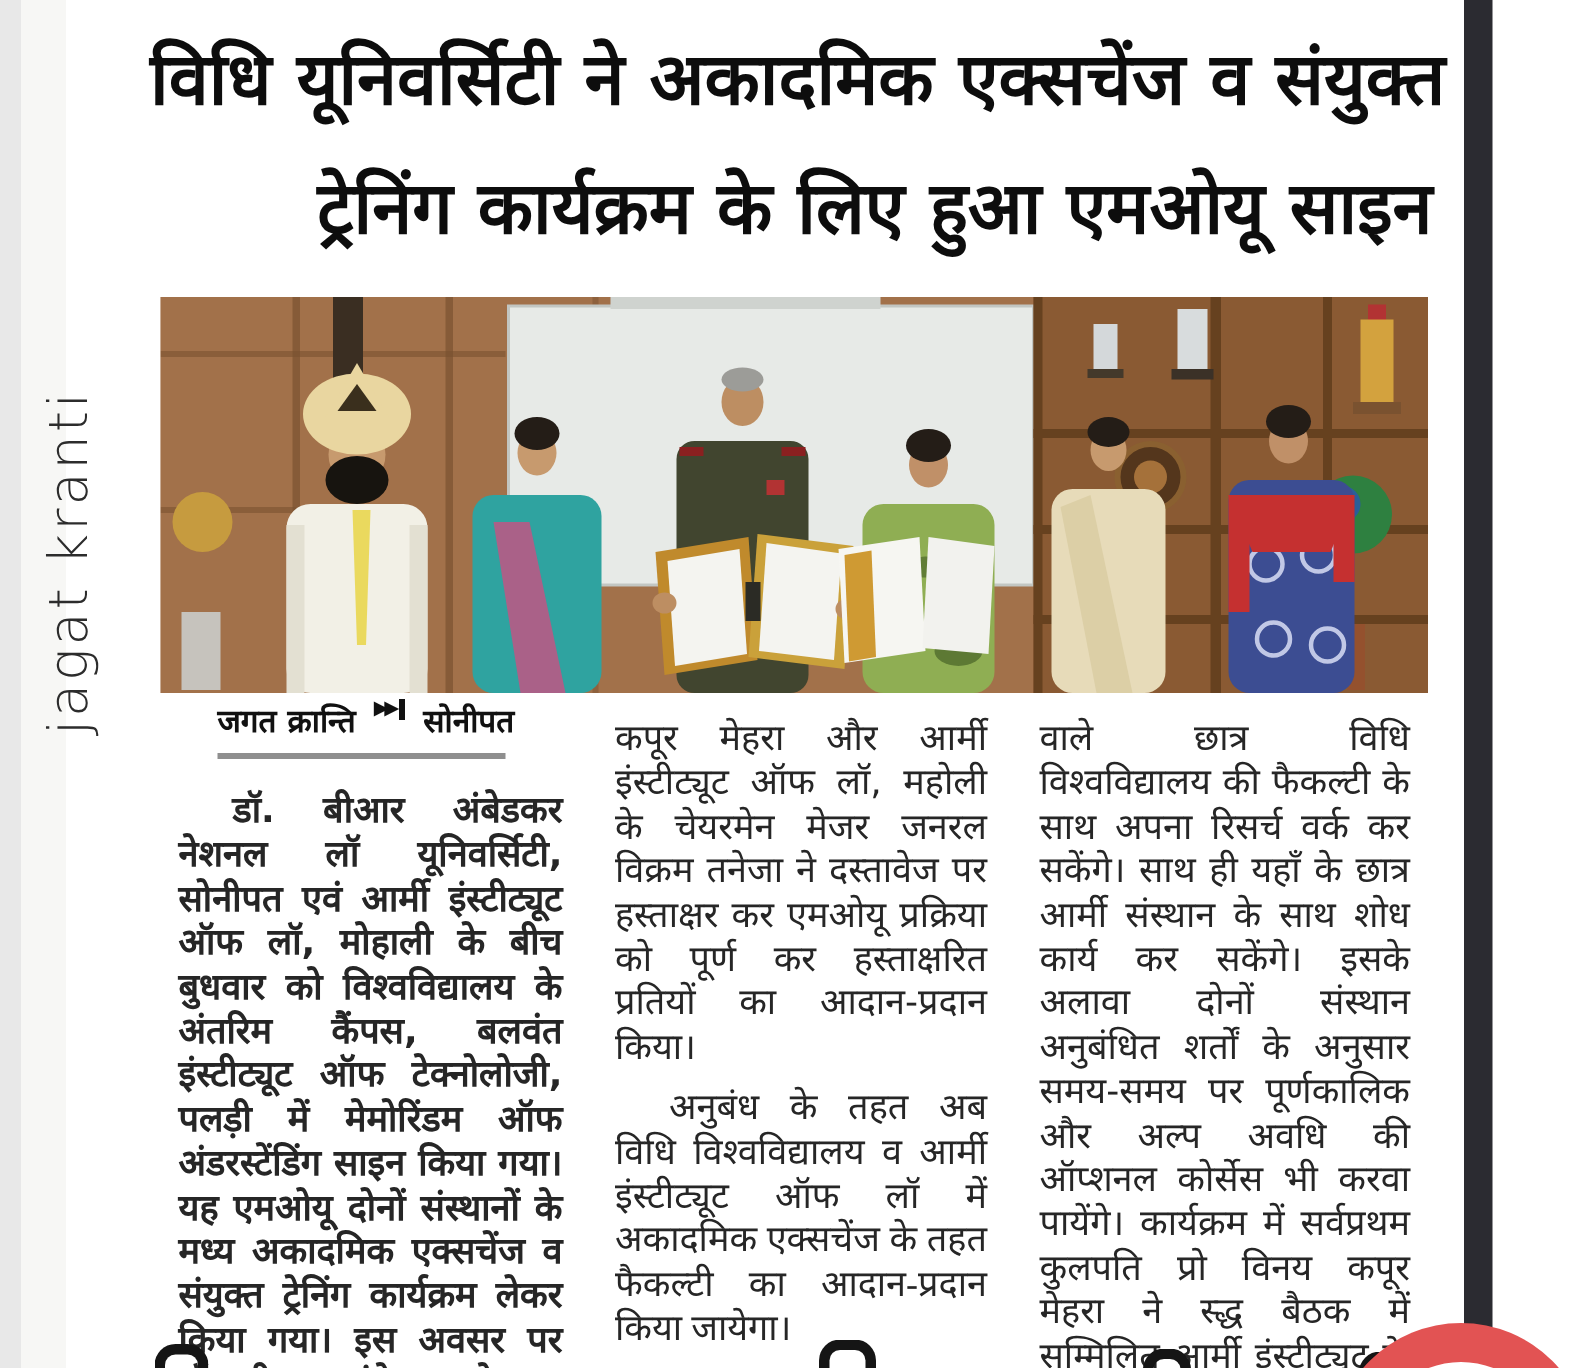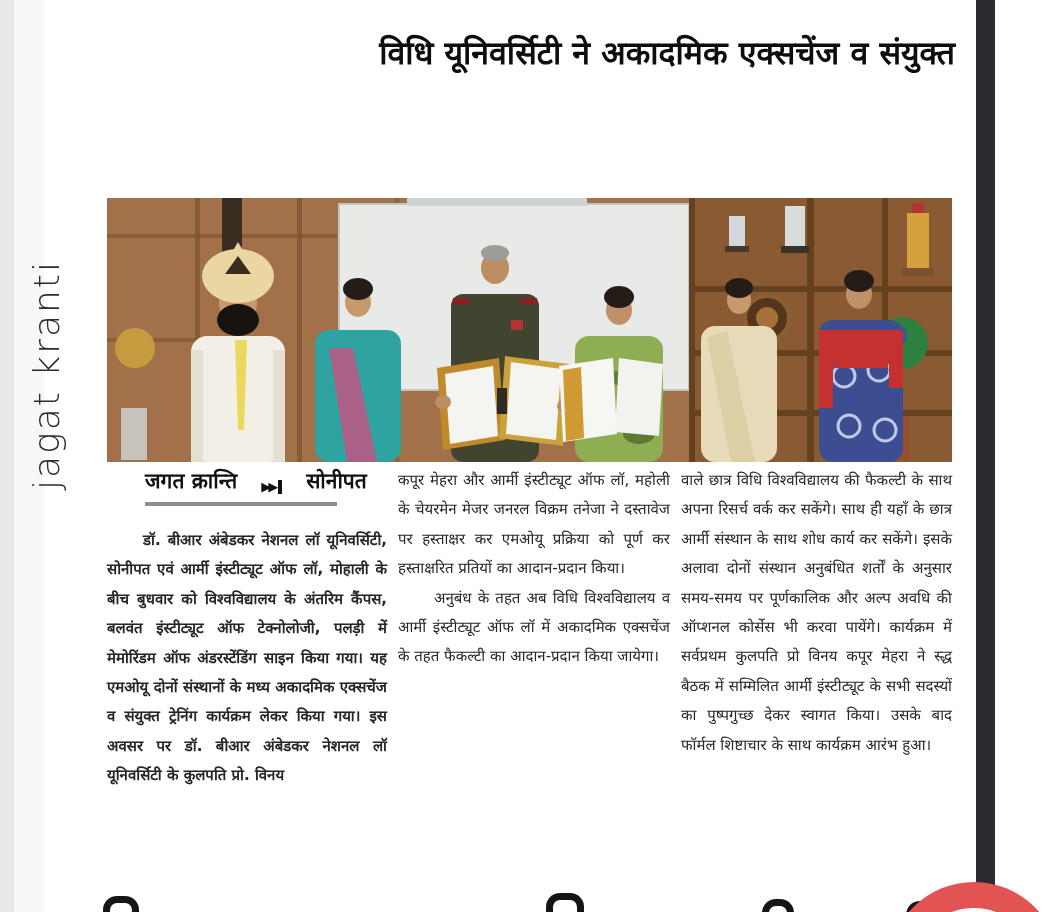--- a/index.html
+++ b/index.html
@@ -14,39 +14,39 @@
   .side-label{position:absolute;left:26px;top:170px;height:320px;
               writing-mode:vertical-rl;transform:rotate(180deg);
               font-size:36px;font-weight:200;color:#2c2c2c;letter-spacing:2px;
               display:flex;align-items:center;}
 
   
   .scan-bar{position:absolute;left:976px;top:0;width:19px;height:890px;background:#2b2b31;z-index:4;}
 
   
   .headline{position:absolute;left:100px;top:10px;width:855px;text-align:right;
-            font-weight:700;color:#0d0d0d;font-size:32px;line-height:86px;white-space:nowrap;}
+            font-weight:700;color:#0d0d0d;font-size:48px;line-height:86px;white-space:nowrap;}
 
   
   .photo{position:absolute;left:107px;top:198px;width:845px;height:264px;overflow:hidden;
          background:#a2714a;}
   .photo svg{display:block;width:100%;height:100%;}
 
   
   .article{position:absolute;left:107px;top:466px;width:845px;
            display:grid;grid-template-columns:280px 272px 271px;column-gap:11px;}
-  .byline-row{display:flex;align-items:flex-end;gap:24px;margin-left:38px;
+  .byline-row{display:flex;align-items:flex-start;gap:12px;margin-left:38px;
               font-size:21px;font-weight:700;color:#111;}
   .byline-sep{font-size:13px;letter-spacing:-3px;color:#111;border-right:4px solid #111;
               padding-right:3px;line-height:14px;}
   .byline-rule{width:192px;height:4px;background:#8f8f8f;margin:8px 0 0 38px;}
-  .col p{margin:0;font-size:15px;line-height:29.4px;color:#262626;
+  .col p{margin:12px;font-size:24px;line-height:29.4px;color:#262626;
          text-align:justify;text-justify:inter-word;}
   .col p.indent{text-indent:36px;}
-  .col p + p{margin-top:0;}
+  .col p + p{margin-top:0;font-family:Liberation Serif, serif;}
   .col1-body{margin-top:20px;font-weight:bold;}
 
   
   .blob{position:absolute;border:7px solid #151515;border-bottom:0;
         border-radius:14px 14px 0 0;z-index:2;}
   .blob.b1{left:103px;top:896px;width:22px;height:16px;}
   .blob.b2{left:546px;top:893px;width:24px;height:19px;}
   .blob.b3{left:762px;top:899px;width:18px;height:13px;}
   .blob.b4{left:906px;top:901px;width:18px;height:11px;}
 
@@ -63,20 +63,21 @@
 
   <div class="left-strip"></div>
   <div class="left-band"></div>
 
   <div class="side-label">jagat kranti</div>
 
   <div class="scan-bar"></div>
 
   <div class="headline">
     <div>विधि यूनिवर्सिटी ने अकादमिक एक्सचेंज व संयुक्त</div>
+    <div>ट्रेनिंग कार्यक्रम के लिए हुआ एमओयू साइन</div>
   </div>
 
   <div class="photo">
     <svg viewBox="0 0 845 264" preserveAspectRatio="none">
 
       <rect x="0" y="0" width="845" height="264" fill="#a2714a"></rect>
       <rect x="88" y="0" width="5" height="264" fill="#7a5230" opacity="0.7"></rect>
       <rect x="190" y="0" width="5" height="264" fill="#7a5230" opacity="0.7"></rect>
       <rect x="288" y="0" width="4" height="264" fill="#7a5230" opacity="0.5"></rect>
       <rect x="0" y="36" width="230" height="4" fill="#7a5230" opacity="0.6"></rect>

